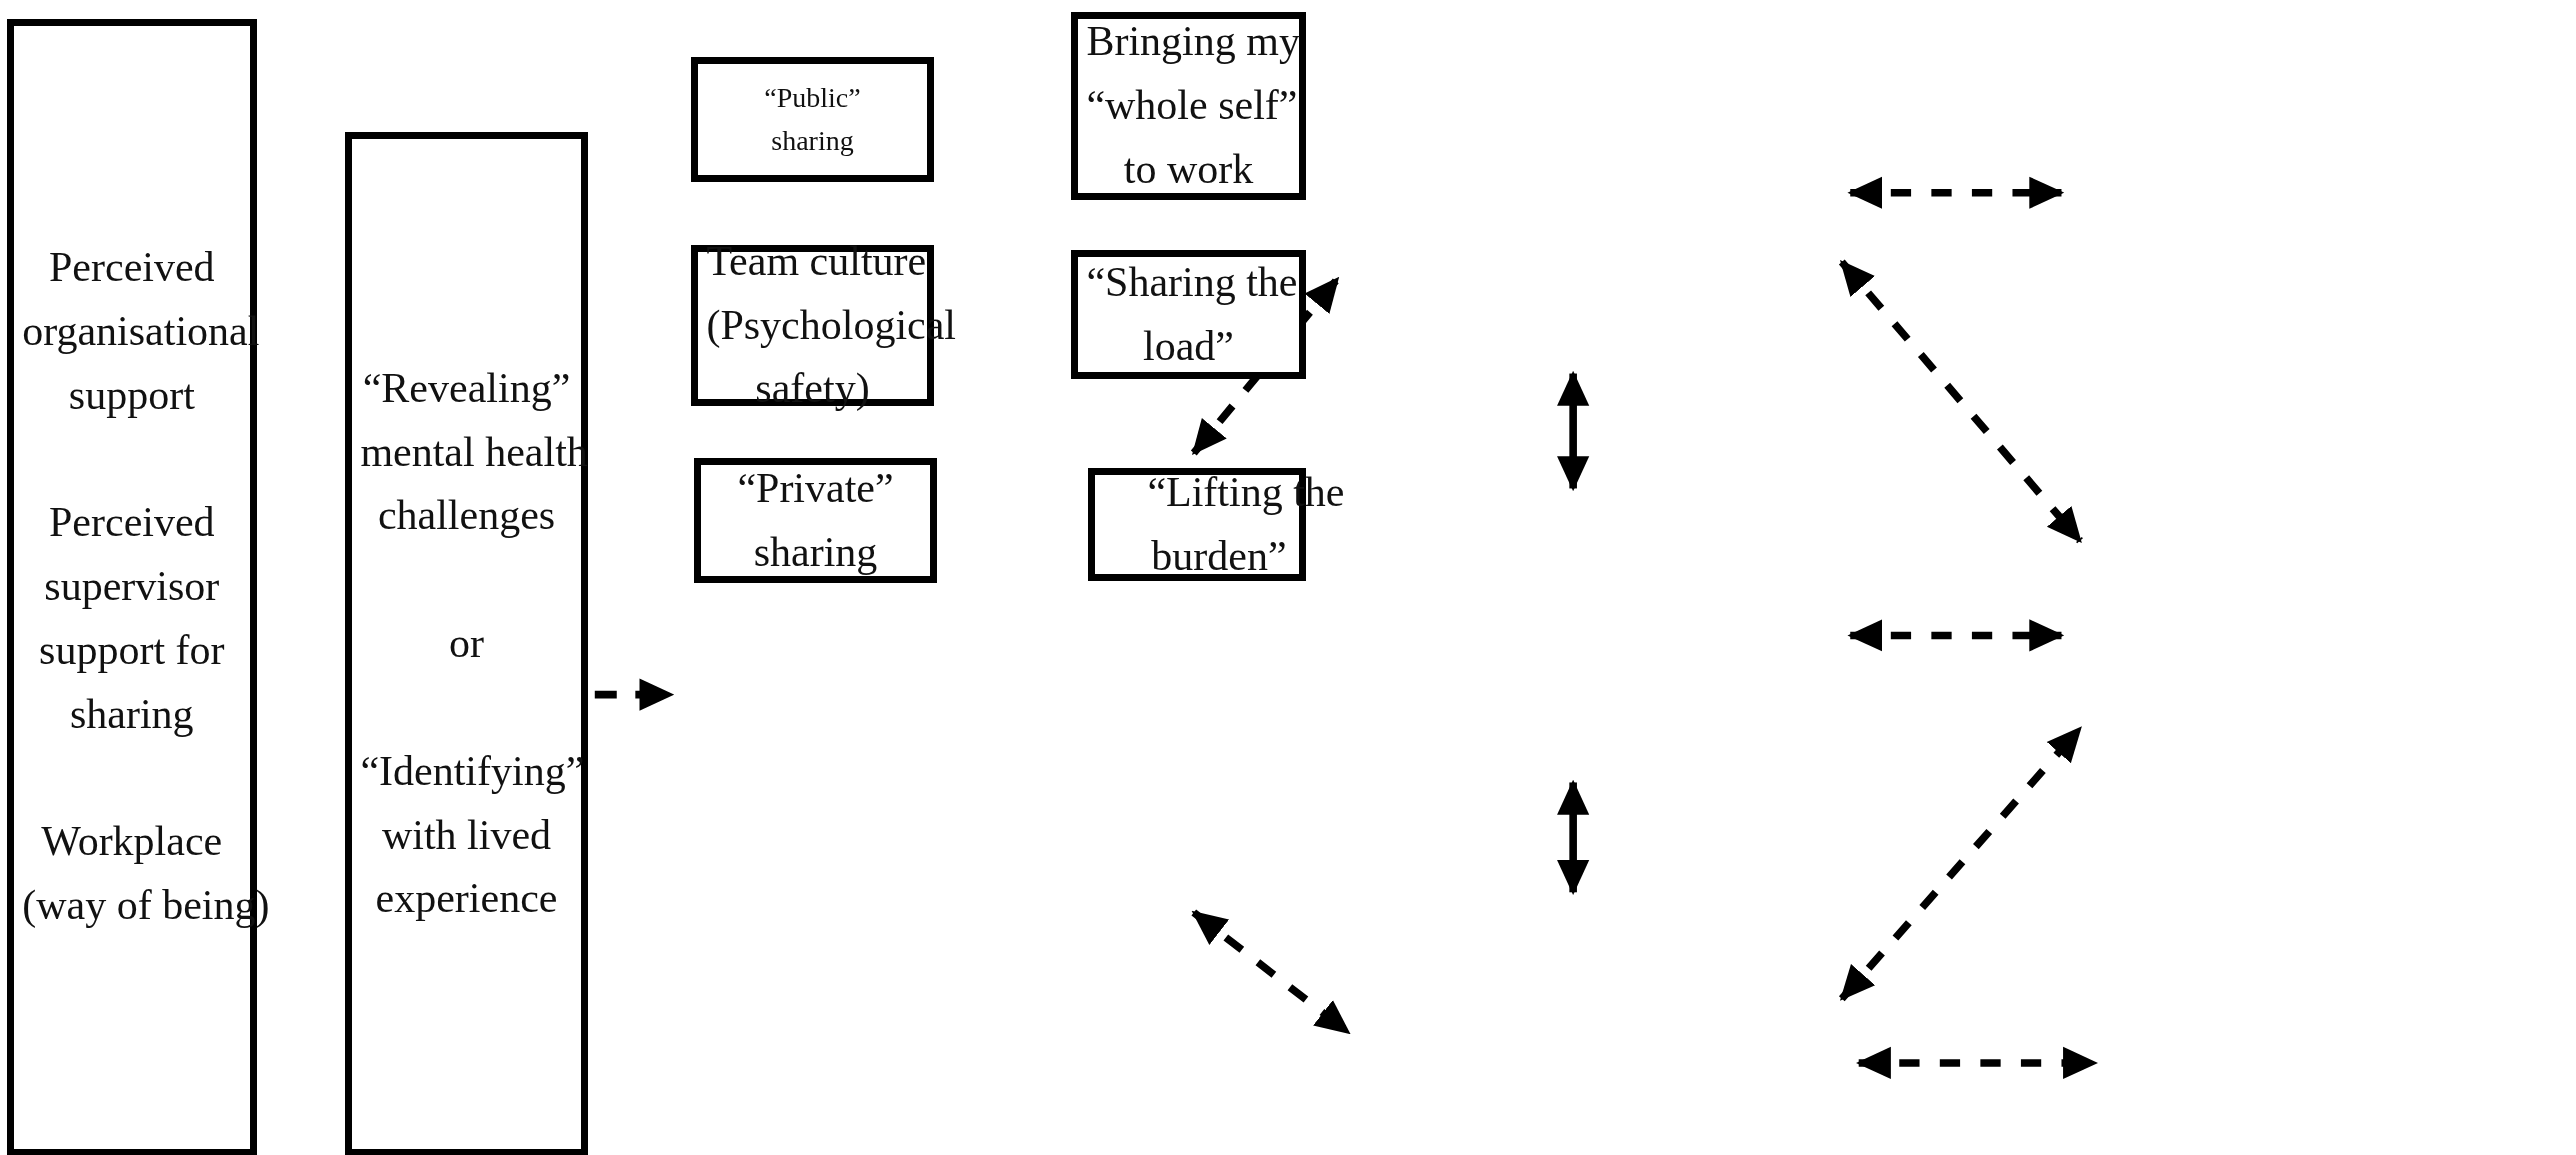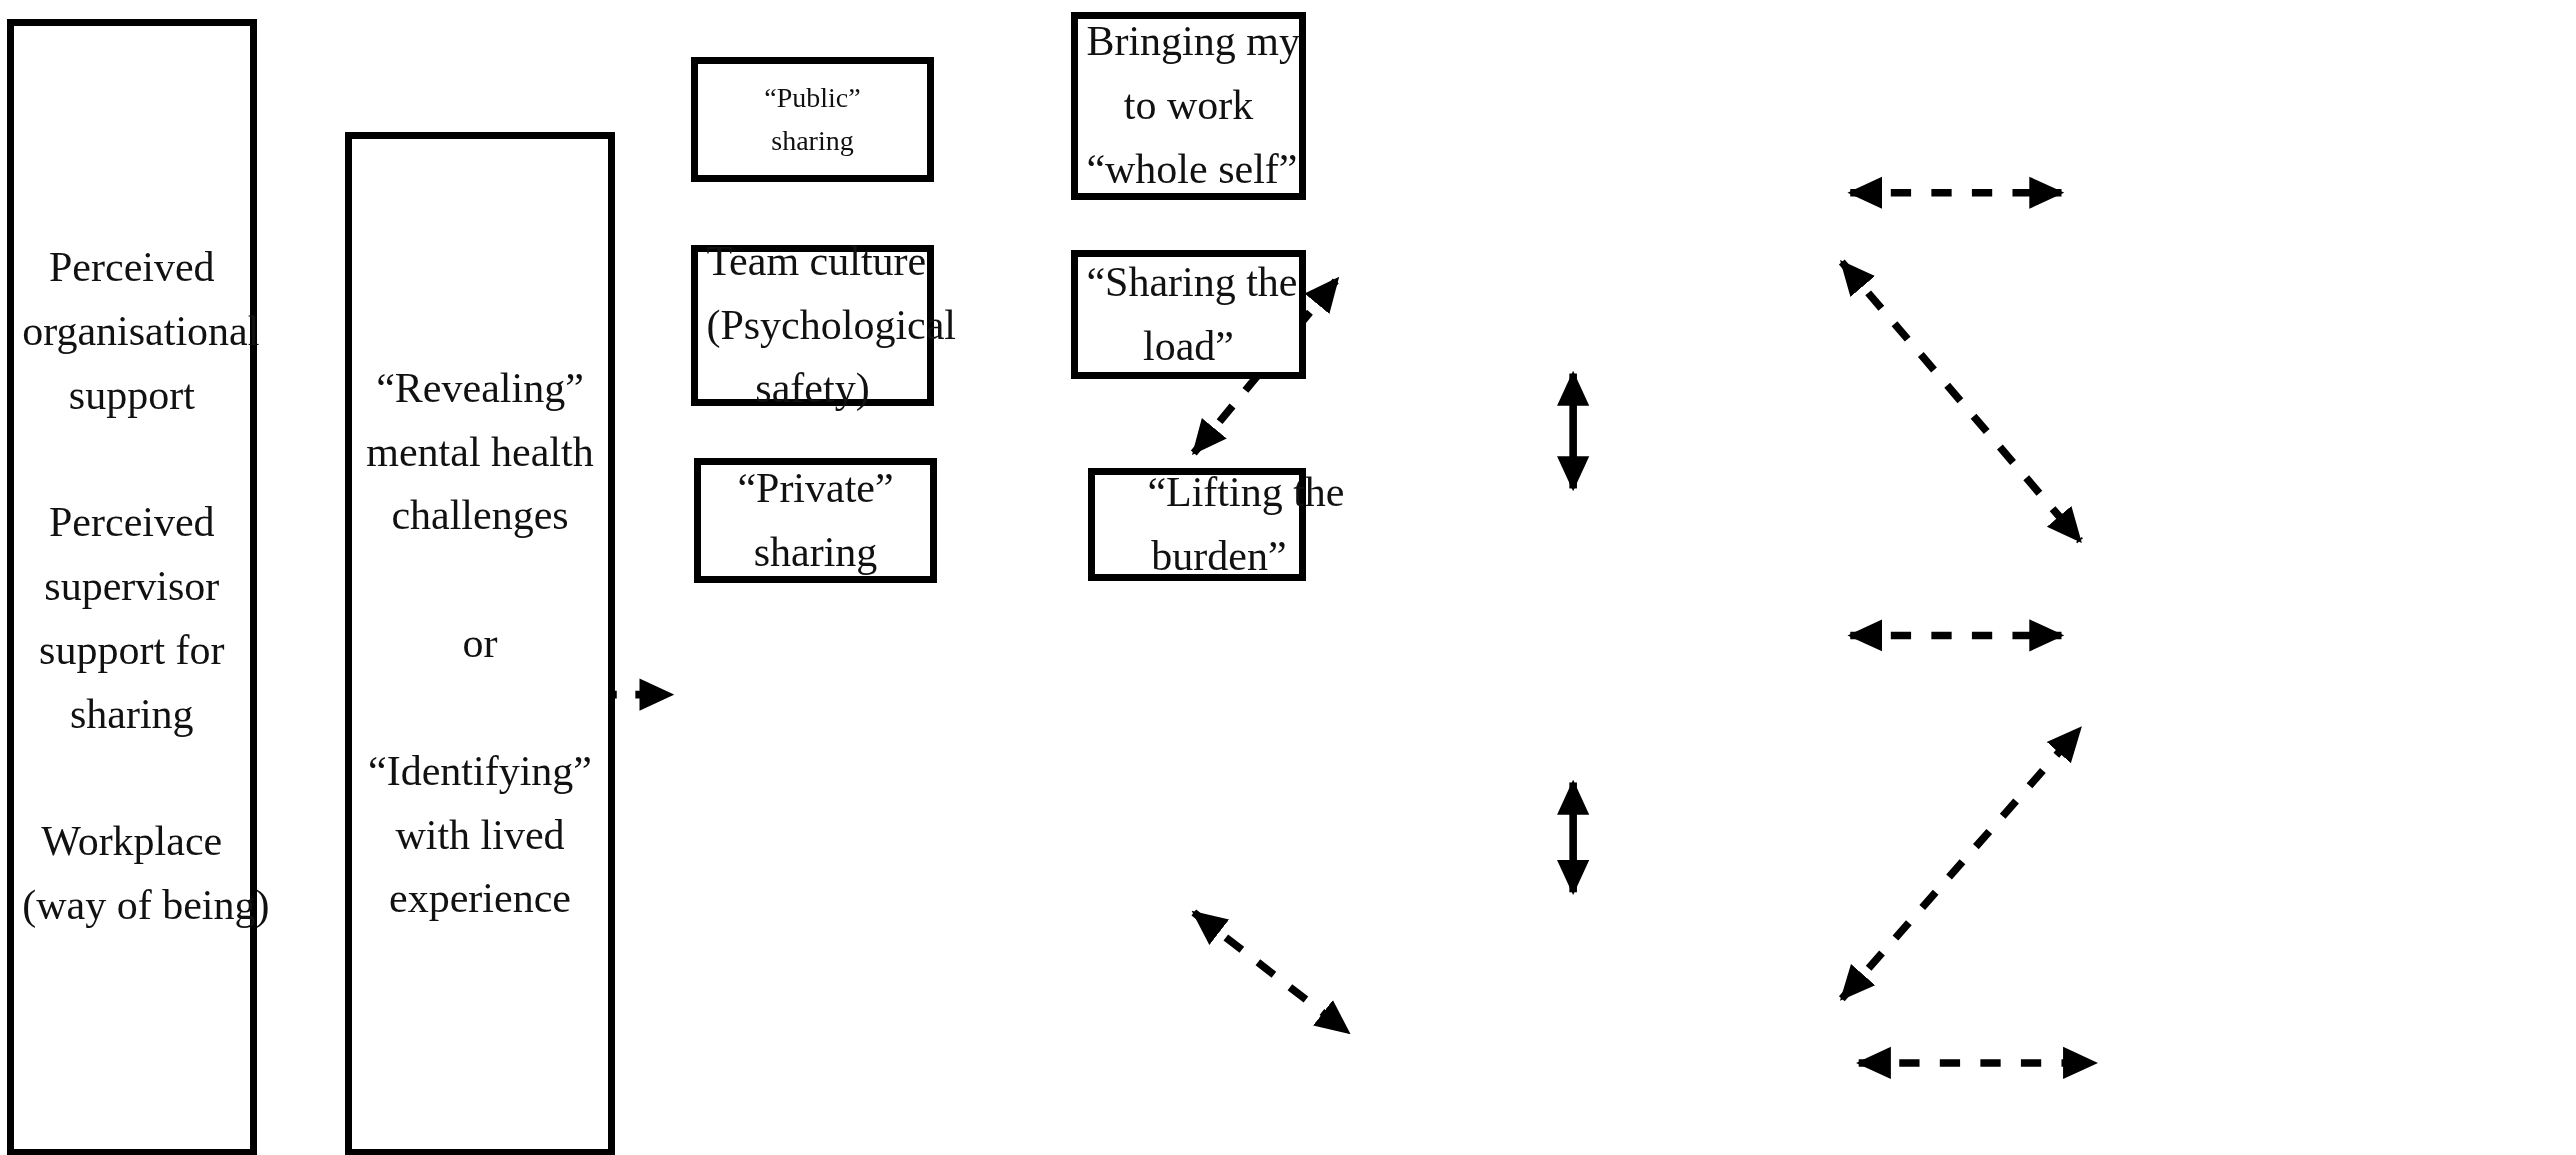--- a/index.html
+++ b/index.html
@@ -39,21 +39,21 @@
     white-space: nowrap;
     line-height: 1.52;
   }
   .tline.blank {
     line-height: 1.52;
     height: 1.52em;
   }
 
   
   #box-antecedents { left: 6.8px;   top: 18.6px;   width: 250px;  height: 1137px; font-size: 42px; }
-  #box-revealing   { left: 345px; top: 132px;  width: 270px;  height: 1024px; font-size: 42px; }
+  #box-revealing   { left: 345px; top: 132px;  width: 243px;  height: 1024px; font-size: 42px; }
   #box-public      { left: 691px; top: 57px;   width: 243px;  height: 125px;  font-size: 28px; }
   #box-team        { left: 691px; top: 245px;  width: 243px;  height: 161px;  font-size: 42px; }
   #box-private     { left: 694px; top: 458px;  width: 243px;  height: 125px;  font-size: 42px; justify-content: center; }
   #box-wholeself   { left: 1071px;top: 12px;   width: 235px;  height: 188px;  font-size: 42px; }
   #box-sharingload { left: 1071px;top: 250px;  width: 235px;  height: 129px;  font-size: 42px; }
   #box-lifting     { left: 1088px;top: 468px;  width: 218px;  height: 113px;  font-size: 42px; padding-left: 44px; }
 
   #edges {
     position: absolute;
     left: 0; top: 0;
@@ -166,22 +166,22 @@
   <div class="node" id="box-private">
     <div class="lines">
       <span class="tline">“Private”</span>
       <span class="tline">sharing</span>
     </div>
   </div>
 
   <div class="node" id="box-wholeself">
     <div class="lines">
       <span class="tline">Bringing my</span>
+      <span class="tline">“whole self”</span>
       <span class="tline">to work</span>
-      <span class="tline">“whole self”</span>
     </div>
   </div>
 
   <div class="node" id="box-sharingload">
     <div class="lines">
       <span class="tline">“Sharing the</span>
       <span class="tline">load”</span>
     </div>
   </div>
 

